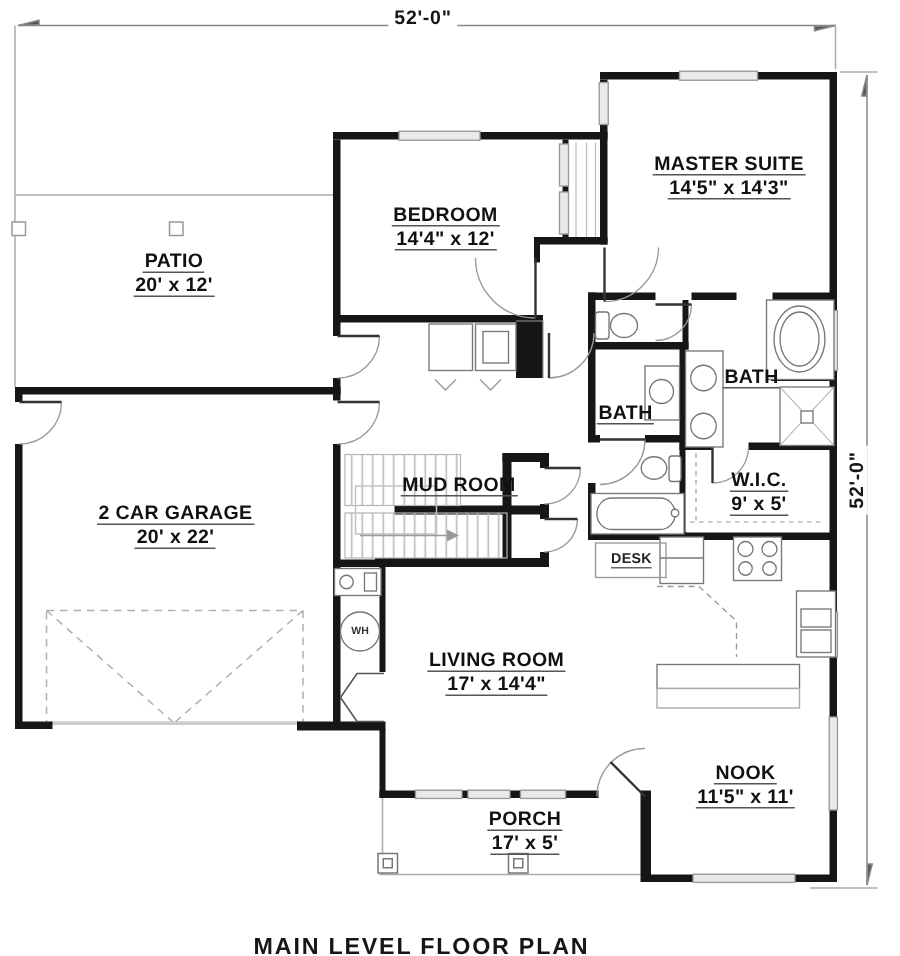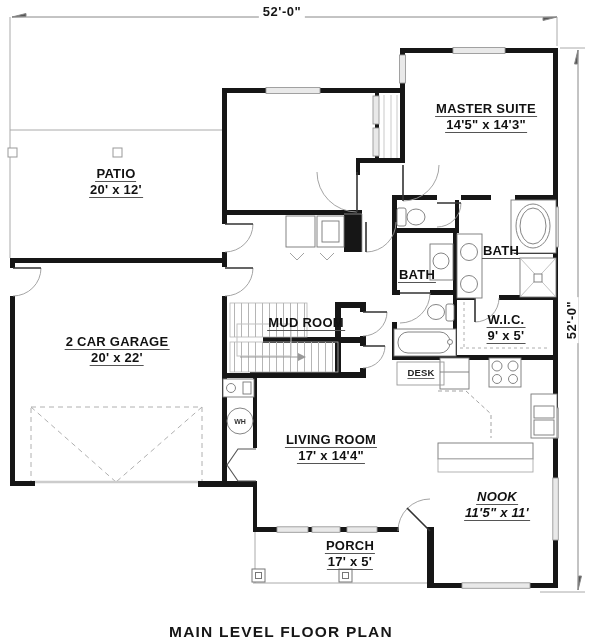--- a/index.html
+++ b/index.html
@@ -248,20 +248,24 @@
 </div>
 <div class="dim-right" style="left:571px;top:320px;">
   <span>52'-0"</span>
 </div>
 
 <div class="lbl" style="left:116px;top:168px;">
   <span class="nm">PATIO</span>
   <span class="row"><span class="dm">20' x 12'</span></span>
 </div>
 
+<div class="lbl" style="left:297px;top:137px;">
+  <span class="nm">BEDROOM</span>
+  <span class="row"><span class="dm">14'4" x 12'</span></span>
+</div>
 
 <div class="lbl" style="left:486px;top:103px;">
   <span class="nm">MASTER SUITE</span>
   <span class="row"><span class="dm">14'5" x 14'3"</span></span>
 </div>
 
 <div class="lbl" style="left:306px;top:287px;margin-top:30px;">
   <span class="nm">MUD ROOM</span>
 </div>
 
@@ -282,21 +286,21 @@
   <span class="nm">2 CAR GARAGE</span>
   <span class="row"><span class="dm">20' x 22'</span></span>
 </div>
 
 
 <div class="lbl" style="left:331px;top:434px;">
   <span class="nm">LIVING ROOM</span>
   <span class="row"><span class="dm">17' x 14'4"</span></span>
 </div>
 
-<div class="lbl" style="left:497px;top:491px;font-style:italic;">
+<div class="lbl" style="left:497px;top:509px;">
   <span class="nm">NOOK</span>
   <span class="row"><span class="dm">11'5" x 11'</span></span>
 </div>
 
 <div class="lbl" style="left:350px;top:540px;">
   <span class="nm">PORCH</span>
   <span class="row"><span class="dm">17' x 5'</span></span>
 </div>
 
 <div class="small-lbl" style="left:421px;top:367px;">

